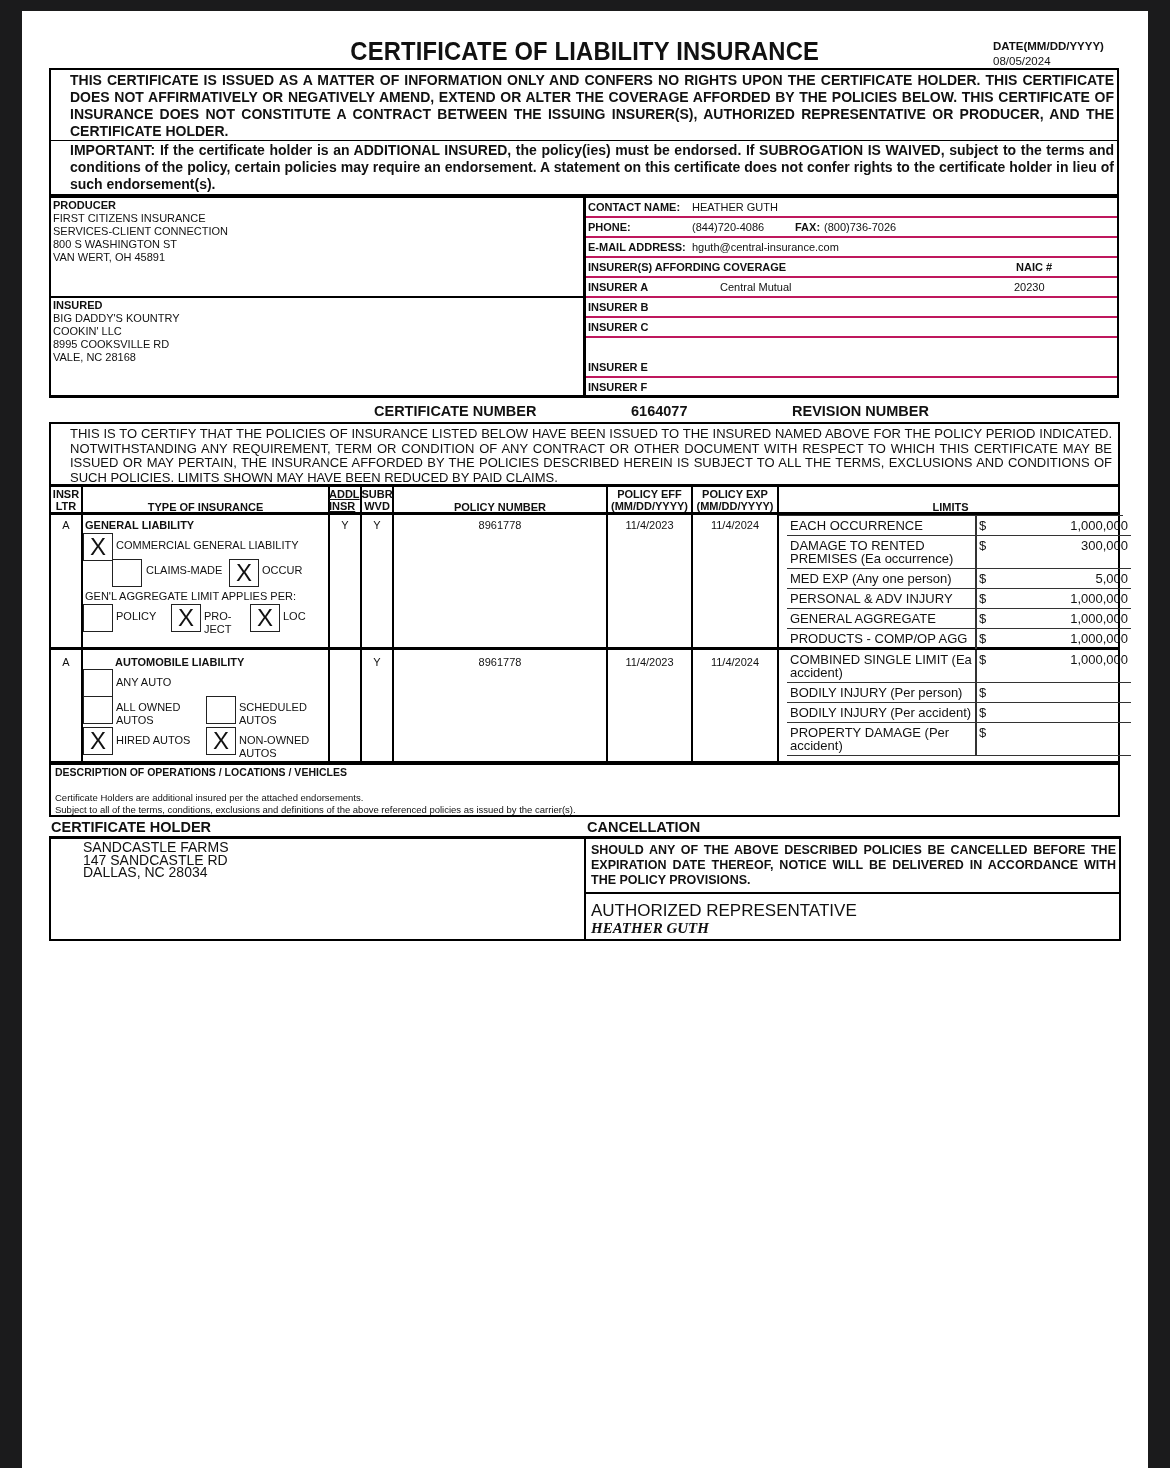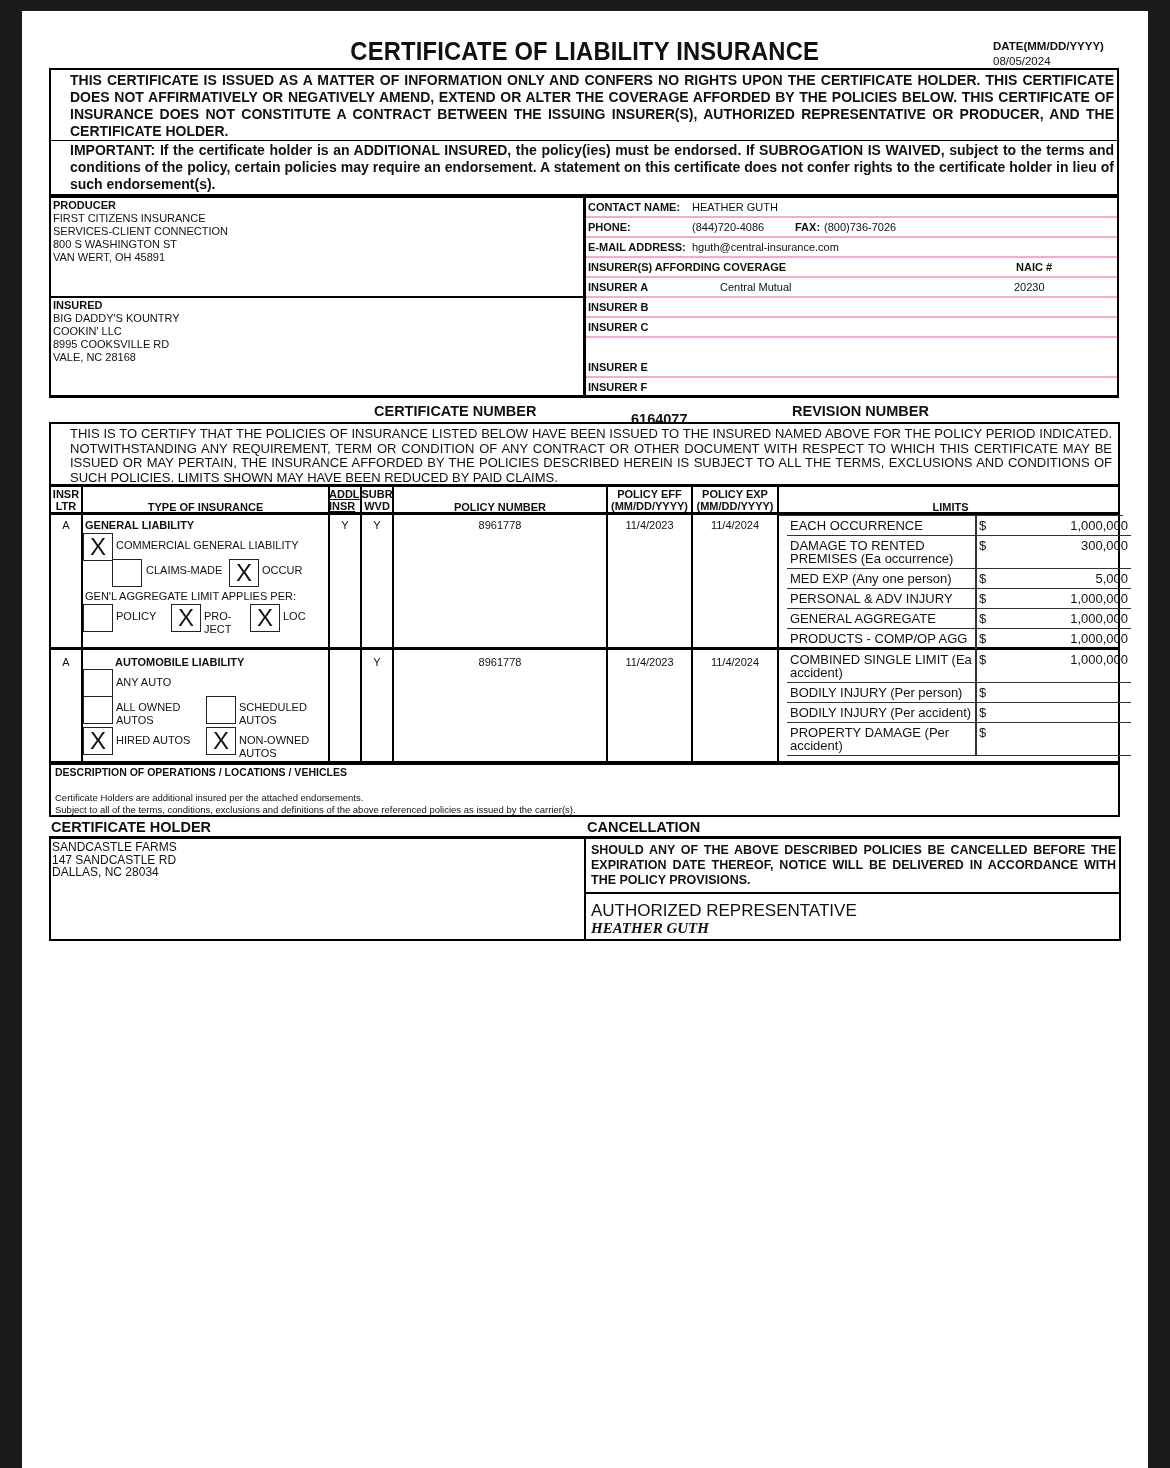--- a/index.html
+++ b/index.html
@@ -13,21 +13,21 @@
   .date-val { left: 993px; top: 55px; font-size: 11.5px; }
   .notice { left: 49px; top: 68px; width: 1070px; height: 128px; border: 2px solid #000; }
   .notice p { font-weight: bold; font-size: 14px; line-height: 17px; text-align: justify; padding: 0 3px 0 19px; }
   .notice .p1 { height: 71px; border-bottom: 1.5px solid #000; padding-top: 2px; }
   .notice .p2 { padding-top: 1px; }
   .small { font-size: 11px; line-height: 13px; }
   .bold { font-weight: bold; }
   .prodbox { left: 49px; top: 195px; width: 537px; height: 203px; border: 2px solid #000; border-top-width: 3px; border-right-width: 3px; border-bottom-width: 3px;}
   .prod-sec { position: absolute; left: 0; width: 100%; padding: 1px 2px; }
   .ins-rows { left: 584px; top: 195px; width: 535px; height: 203px; border: 2px solid #000; border-top-width: 3px; border-bottom-width: 3px; }
-  .ins-row { position: absolute; left: 0; width: 100%; height: 20px; border-bottom: 2px solid #f9a8d4; font-size: 11px; line-height: 19px; padding-left: 2px; }
+  .ins-row { position: absolute; left: 0; width: 100%; height: 20px; border-bottom: 2px solid #be185d; font-size: 11px; line-height: 19px; padding-left: 2px; }
   .ins-row:last-child { border-bottom: none; }
   .certnum { top: 403px; font-weight: bold; font-size: 14.5px; }
   .certify { left: 49px; top: 422px; width: 1071px; height: 64px; border: 2px solid #000; border-bottom: none; }
   .certify p { font-size: 13px; line-height: 14.6px; text-align: justify; padding: 3px 6px 0 19px; }
   .grid { left: 49px; top: 484px; width: 1071px; height: 279px; border: 2px solid #000; border-top: 3px solid #000; }
   .vline { position: absolute; top: 0; bottom: 0; width: 2px; background: #000; }
   .hline { position: absolute; height: 2px; background: #000; }
   .th { position: absolute; font-weight: bold; font-size: 11px; line-height: 12px; text-align: center; }
   .cell { position: absolute; font-size: 11px; line-height: 13px; }
   .cb { position: absolute; width: 30px; height: 28px; border: 1.5px solid #222; font-size: 24px; line-height: 26px; text-align: center; font-weight: normal; }
@@ -105,21 +105,21 @@
   </div>
   <div class="ins-row" style="top:160px;">
     <span class="bold">INSURER E</span>
   </div>
   <div class="ins-row" style="top:180px; border-bottom:none;">
     <span class="bold">INSURER F</span>
   </div>
 </div>
 
 <div class="abs certnum" style="left:374px;">CERTIFICATE NUMBER</div>
-<div class="abs certnum" style="left:631px;margin-top:8px;">6164077</div>
+<div class="abs certnum" style="left:631px;">6164077</div>
 <div class="abs certnum" style="left:792px;">REVISION NUMBER</div>
 
 <div class="abs certify">
   <p>THIS IS TO CERTIFY THAT THE POLICIES OF INSURANCE LISTED BELOW HAVE BEEN ISSUED TO THE INSURED NAMED ABOVE FOR THE POLICY PERIOD INDICATED. NOTWITHSTANDING ANY REQUIREMENT, TERM OR CONDITION OF ANY CONTRACT OR OTHER DOCUMENT WITH RESPECT TO WHICH THIS CERTIFICATE MAY BE ISSUED OR MAY PERTAIN, THE INSURANCE AFFORDED BY THE POLICIES DESCRIBED HEREIN IS SUBJECT TO ALL THE TERMS, EXCLUSIONS AND CONDITIONS OF SUCH POLICIES. LIMITS SHOWN MAY HAVE BEEN REDUCED BY PAID CLAIMS.</p>
 </div>
 
 <div class="abs grid">
 
   <div class="vline" style="left:30px;"></div>
   <div class="vline" style="left:277px;"></div>
@@ -279,21 +279,21 @@
   <div class="abs" style="left:4px; top:27px; font-size:9.5px; line-height:12px;">
     <div>Certificate Holders are additional insured per the attached endorsements.</div>
     <div>Subject to all of the terms, conditions, exclusions and definitions of the above referenced policies as issued by the carrier(s).</div>
   </div>
 </div>
 
 <div class="abs holder-h" style="left:51px; top:819px;">CERTIFICATE HOLDER</div>
 <div class="abs holder-h" style="left:587px; top:819px;">CANCELLATION</div>
 
 <div class="abs holder-box">
-  <div class="small" style="padding:2px 1px; font-size:12px; line-height:12.5px;">
+  <div class="small" style="padding:2px 1px; font-size:14px; line-height:12.5px;margin-left:31px;">
     <div>SANDCASTLE FARMS</div>
     <div>147 SANDCASTLE RD</div>
     <div>DALLAS, NC 28034</div>
   </div>
 </div>
 
 <div class="abs cancel-box">
   <div style="height:55px; border-bottom:2px solid #000; padding:4px 3px 0 5px;">
     <p class="bold" style="font-size:12.5px; line-height:15px; text-align:justify;">SHOULD ANY OF THE ABOVE DESCRIBED POLICIES BE CANCELLED BEFORE THE EXPIRATION DATE THEREOF, NOTICE WILL BE DELIVERED IN ACCORDANCE WITH THE POLICY PROVISIONS.</p>
   </div>

